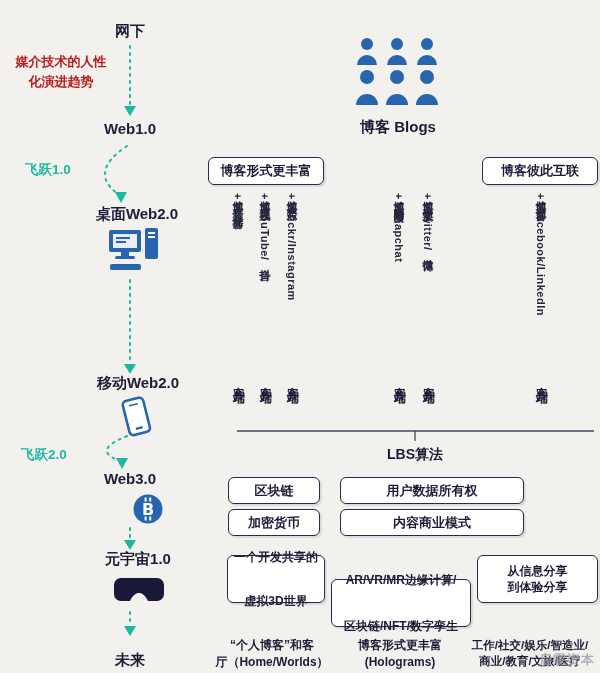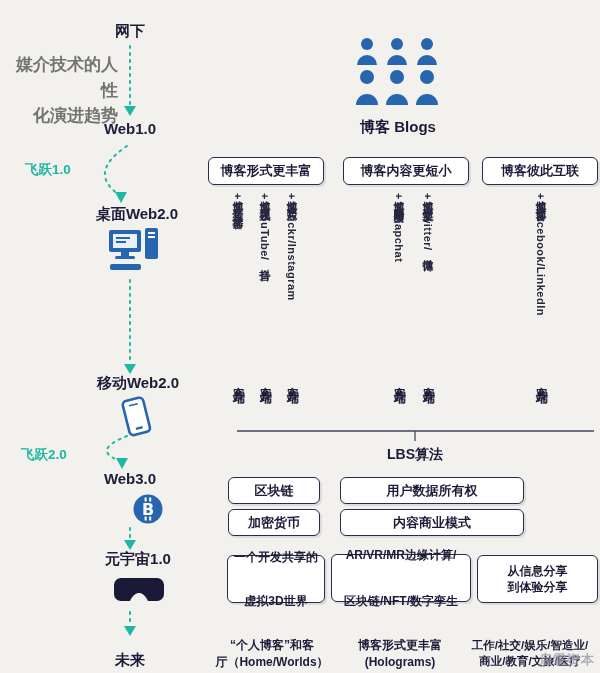--- a/index.html
+++ b/index.html
@@ -4,21 +4,21 @@
 <style>
   html,body{margin:0;padding:0;}
   .canvas{
     position:relative;width:600px;height:673px;background:#f2f1ed;
     font-family:"Liberation Sans","DejaVu Sans",sans-serif;overflow:hidden;
     color:#1c1c38;
   }
   .abs{position:absolute;}
   .lbl{position:absolute;font-weight:700;font-size:15px;color:#1c1c38;text-align:center;}
   .teal{color:#1db8a2;font-size:13.5px;}
-  .pink{color:#737373;font-size:17px;line-height:1.5;text-align:right;}
+  .pink{color:#b91c1c;font-size:13px;line-height:1.5;}
   .box{
     position:absolute;background:#fff;border:1.6px solid #2a2a4c;border-radius:6px;
     display:flex;align-items:center;justify-content:center;text-align:center;
     font-weight:700;font-size:13px;color:#1c1c38;
     box-shadow:2px 2px 0 rgba(40,40,80,0.10);
   }
   .box.small{font-size:12px;line-height:1.35;flex-direction:column;}
   .vt{
     position:absolute;writing-mode:vertical-rl;text-orientation:mixed;
     font-size:11px;font-weight:600;color:#26263f;letter-spacing:.5px;top:192px;
@@ -138,21 +138,20 @@
           <path d="M36 69 a11 11 0 0 1 22 0 z"></path>
         <circle cx="77" cy="41" r="7"></circle> 
           <path d="M66 69 a11 11 0 0 1 22 0 z"></path>
       </g>
     </svg>
   </div>
 
   <div class="lbl" style="left:337px;top:118px;width:122px;">博客 Blogs</div>
 
   <div class="box" style="left:208px;top:157px;width:114px;height:26px;">博客形式更丰富</div>
-  <div class="box" style="left:343px;top:157px;width:124px;height:26px;">博客内容更短小</div>
   <div class="box" style="left:482px;top:157px;width:114px;height:26px;">博客彼此互联</div>
 
   <div class="vt" style="left:230px;">博客+音频=播客</div>
   <div class="vt" style="left:257px;">博客+视频=YouTube/抖音</div>
   <div class="vt" style="left:284px;">博客+照片=Flickr/Instagram</div>
   <div class="vt" style="left:391px;">博客+阅后即焚=Snapchat</div>
   <div class="vt" style="left:420px;">博客+短文字=Twitter/微博</div>
   <div class="vt" style="left:533px;">博客+博客=Facebook/LinkedIn</div>
 
   <div class="vt client" style="left:230px;">客户端</div>
@@ -166,21 +165,21 @@
 
   <div class="box" style="left:228px;top:477px;width:90px;height:25px;">区块链</div>
   <div class="box" style="left:340px;top:477px;width:182px;height:25px;">用户数据所有权</div>
   <div class="box" style="left:228px;top:509px;width:90px;height:25px;">加密货币</div>
   <div class="box" style="left:340px;top:509px;width:182px;height:25px;">内容商业模式</div>
 
   <div class="box small" style="left:227px;top:555px;width:96px;height:46px;gap:27px;">
     <span>一个开发共享的</span>
     <span>虚拟3D世界</span>
   </div>
-  <div class="box small" style="left:331px;top:554px;width:138px;height:46px;gap:29px;">
+  <div class="box small" style="left:331px;top:579px;width:138px;height:46px;gap:29px;">
     <span>AR/VR/MR边缘计算/</span>
     <span>区块链/NFT/数字孪生</span>
   </div>
   <div class="box small" style="left:477px;top:555px;width:119px;height:46px;">
     <span>从信息分享</span>
     <span>到体验分享</span>
   </div>
 
   <div class="note" style="left:208px;top:637px;width:128px;">
     <span>“个人博客”和客</span><br>

